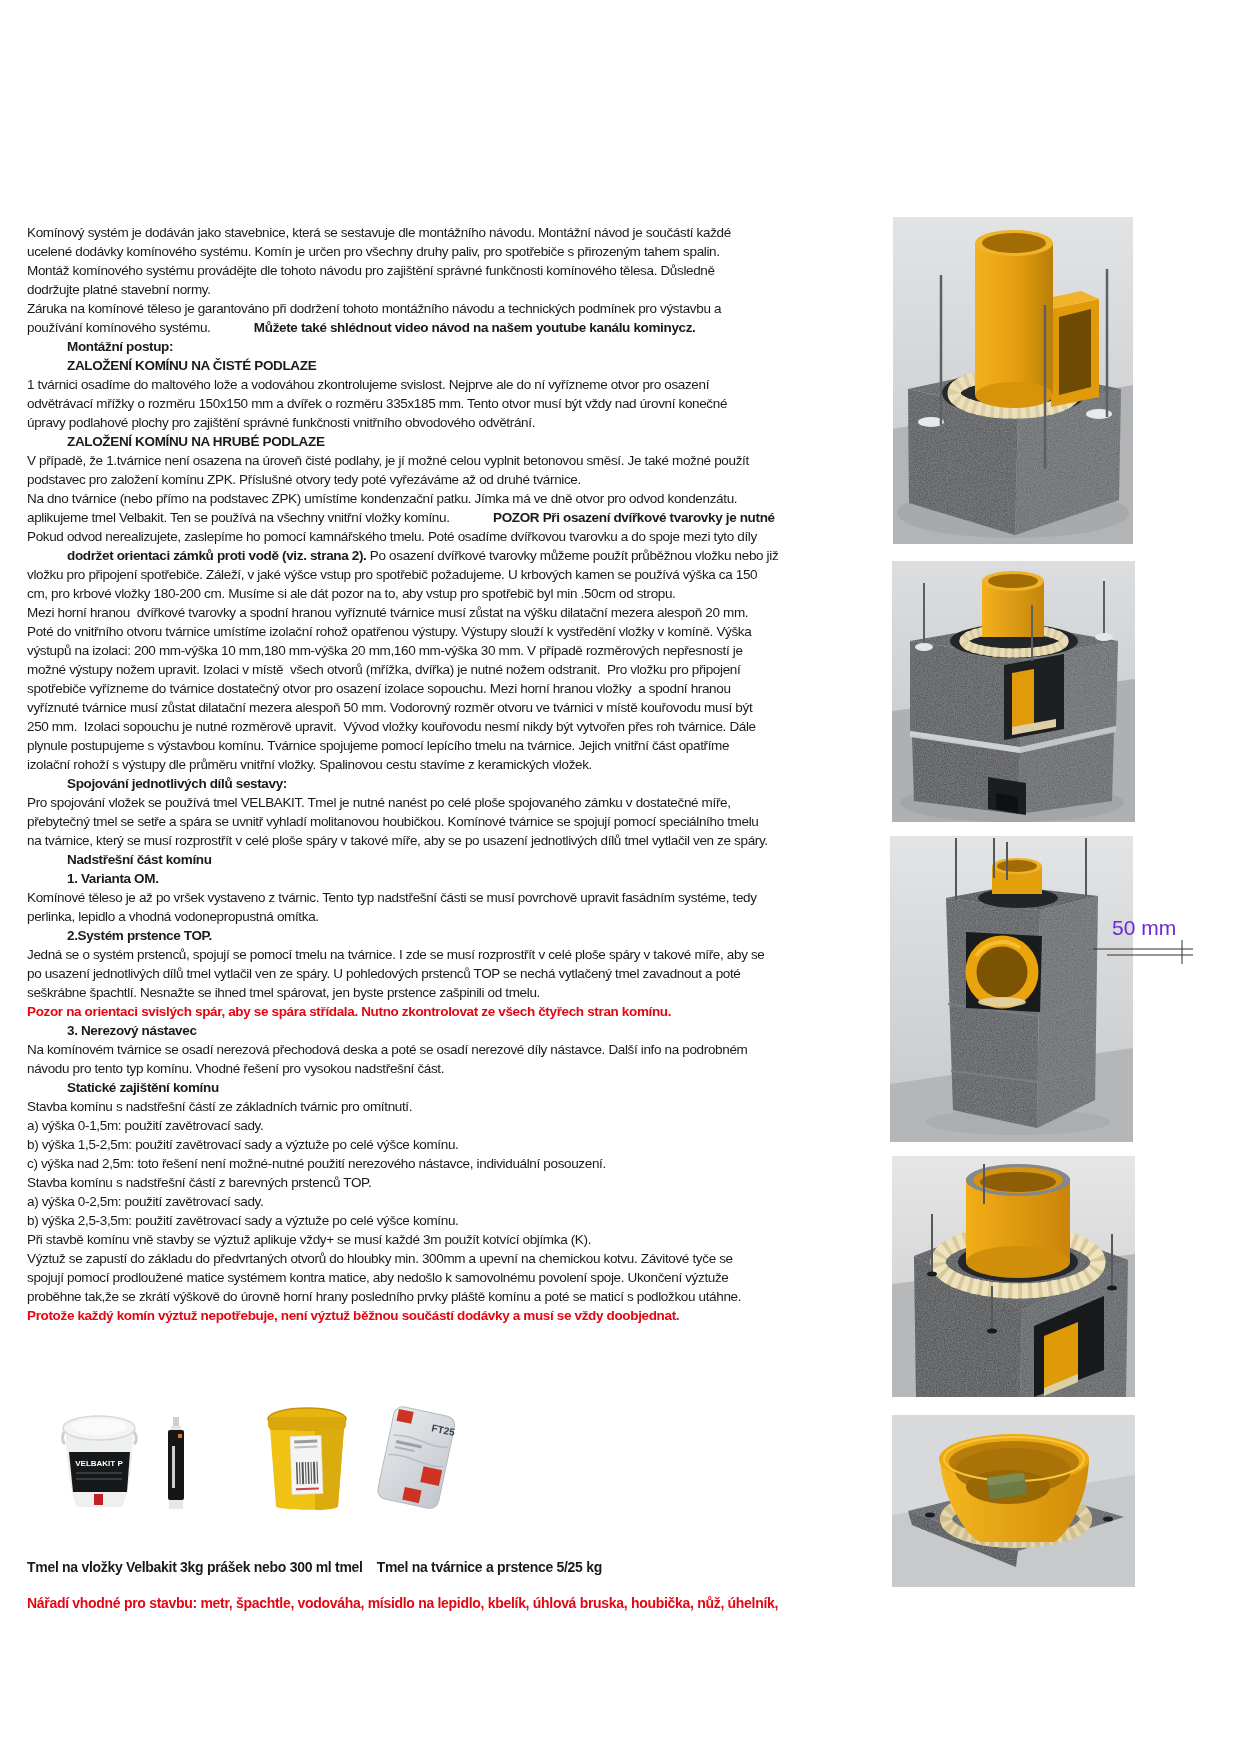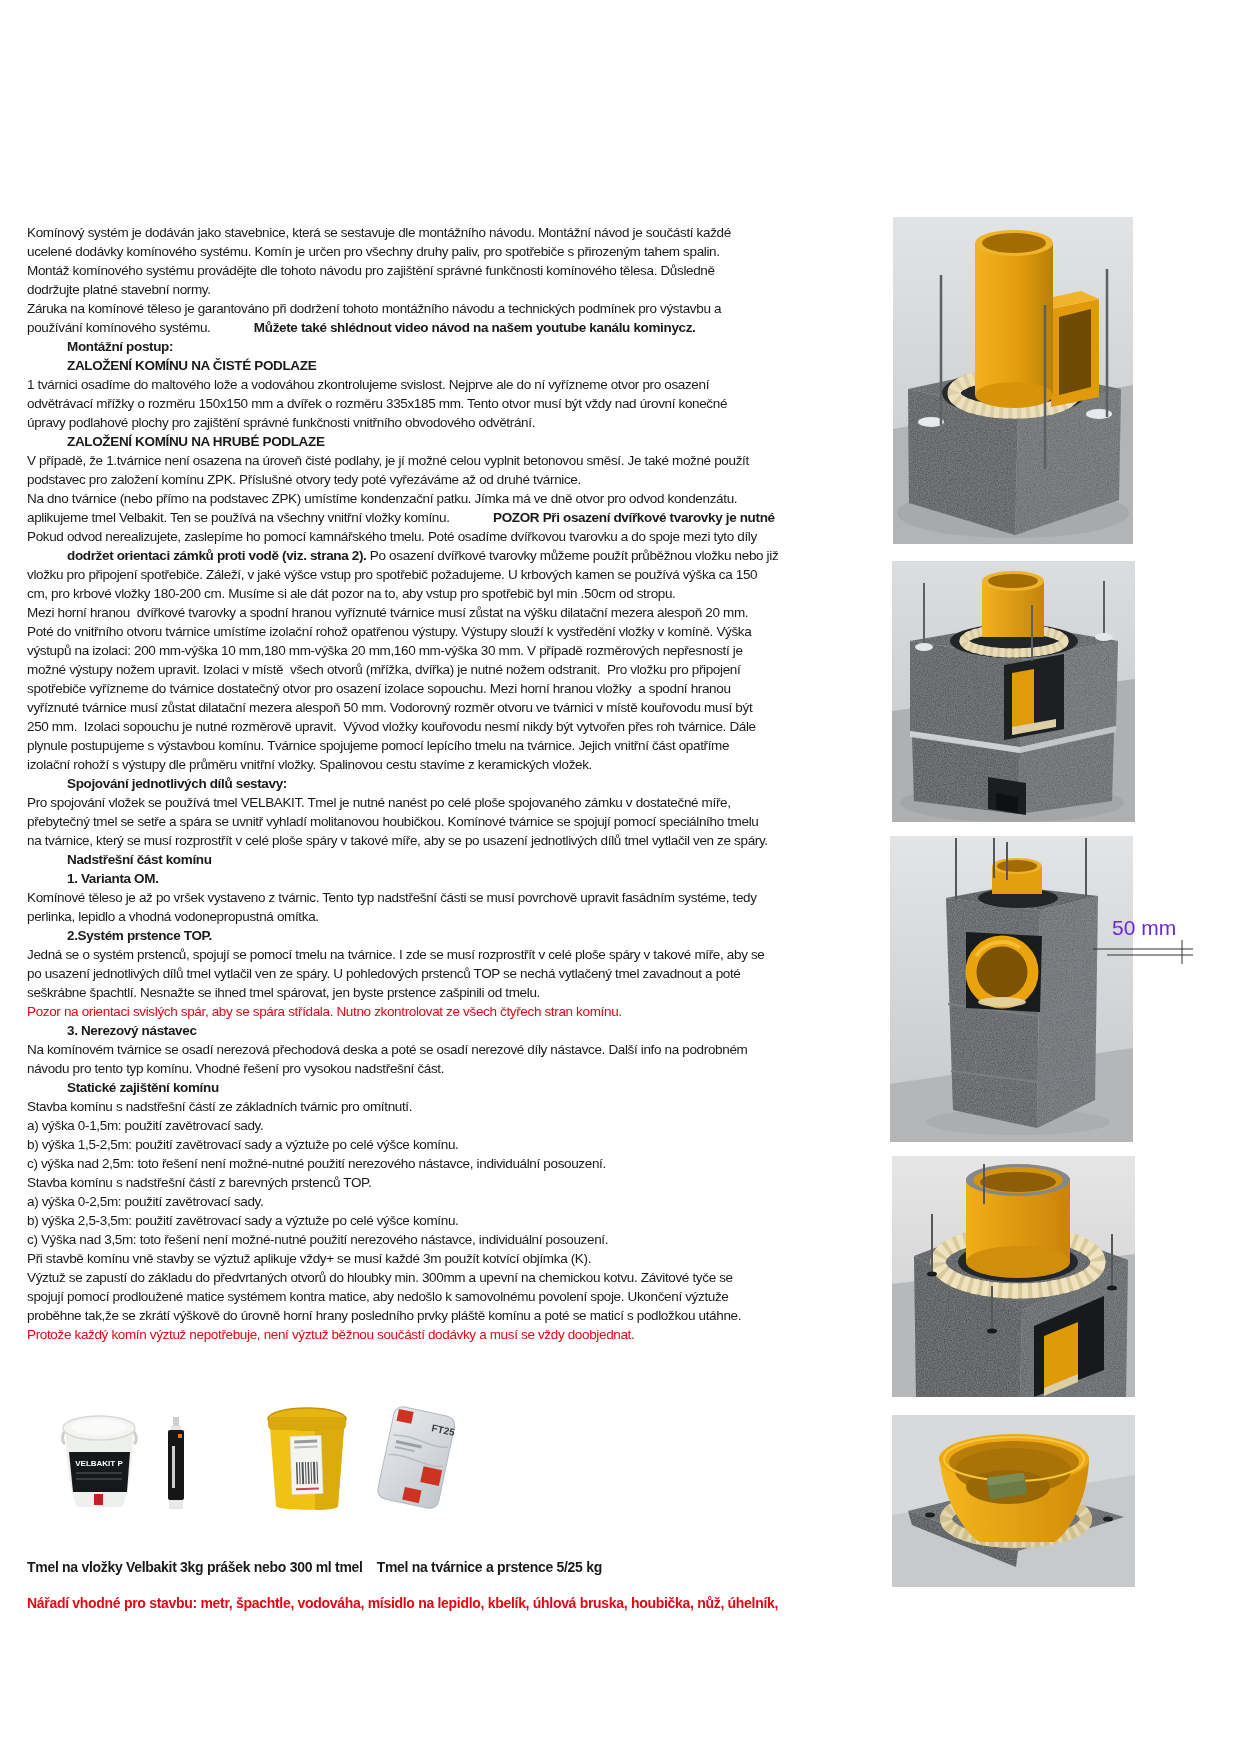--- a/index.html
+++ b/index.html
@@ -3,21 +3,21 @@
 <meta charset="utf-8">
 <style>
   :root{ --red:#e30613; --ink:#1a1a1a; }
   html,body{margin:0;padding:0;background:#fff;}
   .page{position:relative;width:1240px;height:1754px;background:#fff;overflow:hidden;
         font-family:"Liberation Sans",sans-serif;color:var(--ink);}
   .article{position:absolute;left:27px;top:210px;width:815px;font-size:13.5px;
            line-height:19px;letter-spacing:-0.35px;margin-top:13px;}
   .tl{white-space:pre;height:19px;overflow:visible;}
   .b{font-weight:700;padding-left:40px;}
-  .rb{font-weight:400;color:var(--red);}
+  .rb{font-weight:700;color:var(--red);}
   figure{margin:0;padding:0;position:absolute;}
   .ph1{left:893px;top:217px;width:240px;height:327px;}
   .ph2{left:892px;top:561px;width:243px;height:261px;}
   .ph3{left:890px;top:836px;width:243px;height:306px;}
   .ph4{left:892px;top:1156px;width:243px;height:241px;}
   .ph5{left:892px;top:1415px;width:243px;height:172px;}
   .dim-label{position:absolute;left:1112px;top:916px;font-size:21px;color:#6d28d9;letter-spacing:0;}
   .dim-lines{position:absolute;left:1085px;top:938px;width:120px;height:30px;}
   .prod{position:absolute;}
   .prod-velbakit{left:60px;top:1406px;width:80px;height:110px;}
@@ -82,21 +82,20 @@
       <div class="tl"><span>Na komínovém tvárnice se osadí nerezová přechodová deska a poté se osadí nerezové díly nástavce. Další info na podrobném</span></div>
       <div class="tl"><span>návodu pro tento typ komínu. Vhodné řešení pro vysokou nadstřešní část.</span></div>
       <div class="tl"><span class="b">Statické zajištění komínu</span></div>
       <div class="tl"><span>Stavba komínu s nadstřešní částí ze základních tvárnic pro omítnutí.</span></div>
       <div class="tl"><span>a) výška 0-1,5m: použití zavětrovací sady.</span></div>
       <div class="tl"><span>b) výška 1,5-2,5m: použití zavětrovací sady a výztuže po celé výšce komínu.</span></div>
       <div class="tl"><span>c) výška nad 2,5m: toto řešení není možné-nutné použití nerezového nástavce, individuální posouzení.</span></div>
       <div class="tl"><span>Stavba komínu s nadstřešní částí z barevných prstenců TOP.</span></div>
       <div class="tl"><span>a) výška 0-2,5m: použití zavětrovací sady.</span></div>
       <div class="tl"><span>b) výška 2,5-3,5m: použití zavětrovací sady a výztuže po celé výšce komínu.</span></div>
-      <div class="tl"><span>c) Výška nad 3,5m: toto řešení není možné-nutné použití nerezového nástavce, individuální posouzení.</span></div>
       <div class="tl"><span>Při stavbě komínu vně stavby se výztuž aplikuje vždy+ se musí každé 3m použít kotvící objímka (K).</span></div>
       <div class="tl"><span>Výztuž se zapustí do základu do předvrtaných otvorů do hloubky min. 300mm a upevní na chemickou kotvu. Závitové tyče se</span></div>
       <div class="tl"><span>spojují pomocí prodloužené matice systémem kontra matice, aby nedošlo k samovolnému povolení spoje. Ukončení výztuže</span></div>
       <div class="tl"><span>proběhne tak,že se zkrátí výškově do úrovně horní hrany posledního prvky pláště komínu a poté se maticí s podložkou utáhne.</span></div>
       <div class="tl"><span class="rb">Protože každý komín výztuž nepotřebuje, není výztuž běžnou součástí dodávky a musí se vždy doobjednat.</span></div>
     </div>
 
   <figure class="ph1">
     <svg width="240" height="327" viewBox="0 0 240 327">
       <defs>

